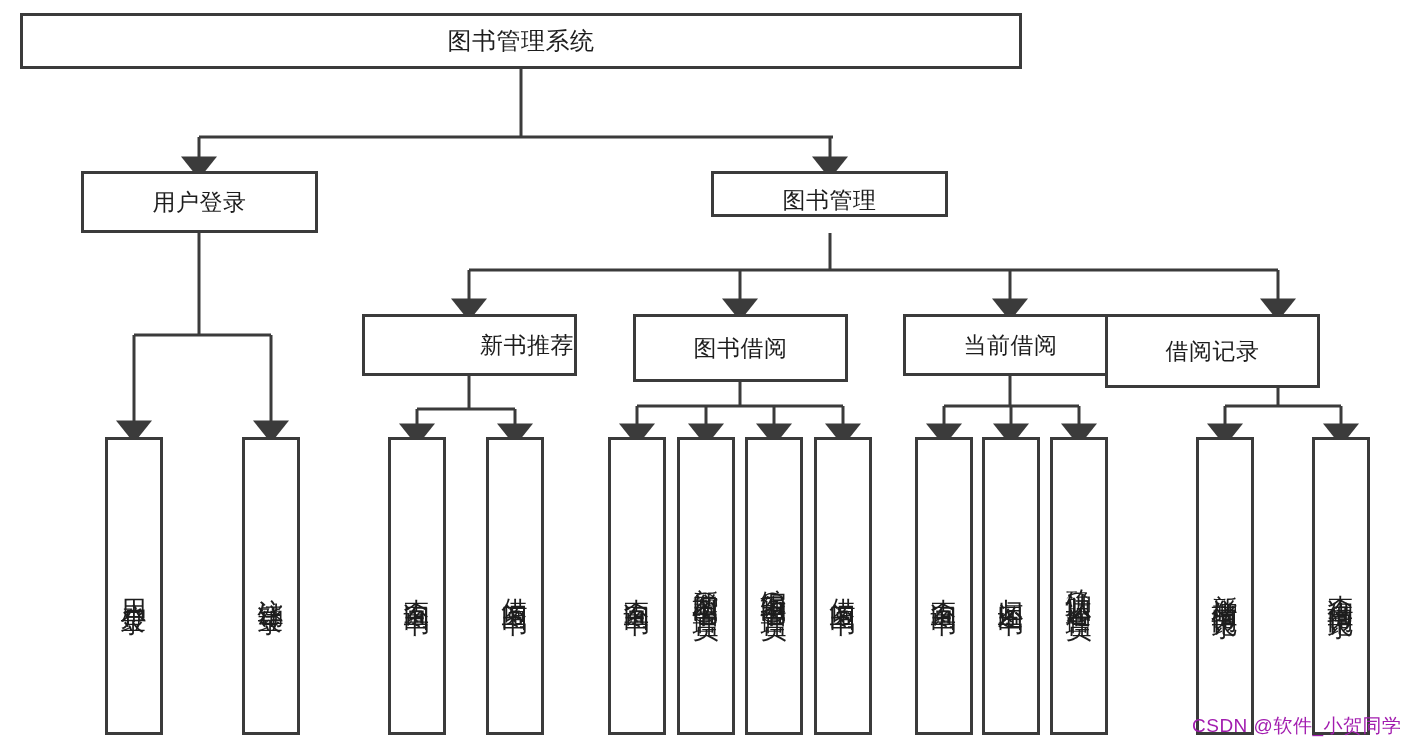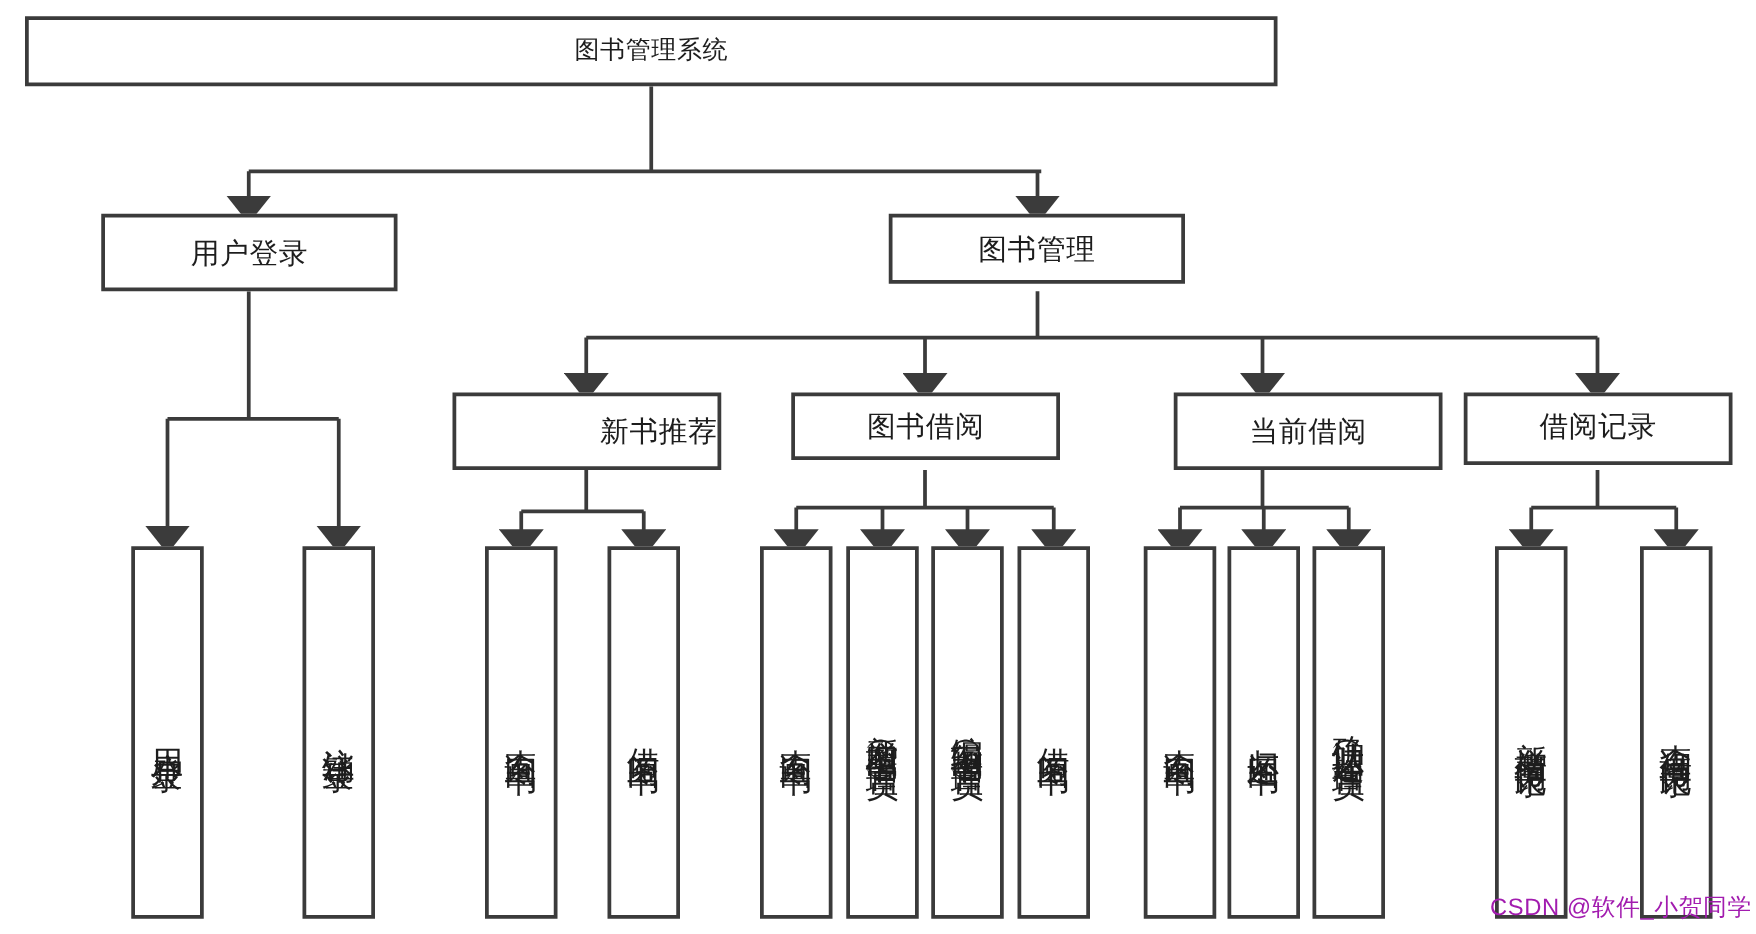--- a/index.html
+++ b/index.html
@@ -37,21 +37,21 @@
     color: #1d1d1d;
     line-height: 1.16;
     z-index: 2;
   }
   .node-h {
     font-size: 23px;
     letter-spacing: 0.5px;
     white-space: nowrap;
   }
   .node-root {
-    font-size: 20px;
+    font-size: 24px;
     border-width: 3px;
   }
   .node-v {
     writing-mode: vertical-rl;
     text-orientation: upright;
     font-size: 26px;
     letter-spacing: 4px;
     padding: 6px 0;
     align-items: center;
     justify-content: center;
@@ -126,34 +126,34 @@
     </g>
   </svg>
 
   <div class="node node-h node-root" style="left:20px; top:13px; width:1002px; height:56px;">
     <span>图书管理系统</span>
   </div>
 
   <div class="node node-h" style="left:81px; top:171px; width:237px; height:62px;">
     <span>用户登录</span>
   </div>
-  <div class="node node-h" style="left:711px; top:171px; width:237px; height:56px;">
+  <div class="node node-h" style="left:711px; top:171px; width:237px; height:46px;align-items:flex-end;">
     <span>图书管理</span>
   </div>
 
   <div class="node node-h" style="left:362px; top:314px; width:215px; height:62px;justify-content:flex-end;">
     <span>新书推荐</span>
   </div>
-  <div class="node node-h" style="left:633px; top:314px; width:215px; height:54px;justify-content:center;">
+  <div class="node node-h" style="left:633px; top:314px; width:215px; height:68px;justify-content:center;">
     <span>图书借阅</span>
   </div>
-  <div class="node node-h" style="left:903px; top:314px; width:215px; height:62px;margin-left:36px;">
+  <div class="node node-h" style="left:903px; top:314px; width:215px; height:62px;">
     <span>当前借阅</span>
   </div>
-  <div class="node node-h" style="left:1171px; top:314px; width:215px; height:58px;font-family:Liberation Mono, monospace;">
+  <div class="node node-h" style="left:1105px; top:314px; width:215px; height:74px;">
     <span>借阅记录</span>
   </div>
 
   <div class="node node-v" style="left:105px; top:437px; width:58px; height:298px;">
     <span class="vlabel">用户登录</span>
   </div>
   <div class="node node-v" style="left:242px; top:437px; width:58px; height:298px;">
     <span class="vlabel">注销登录</span>
   </div>
 

